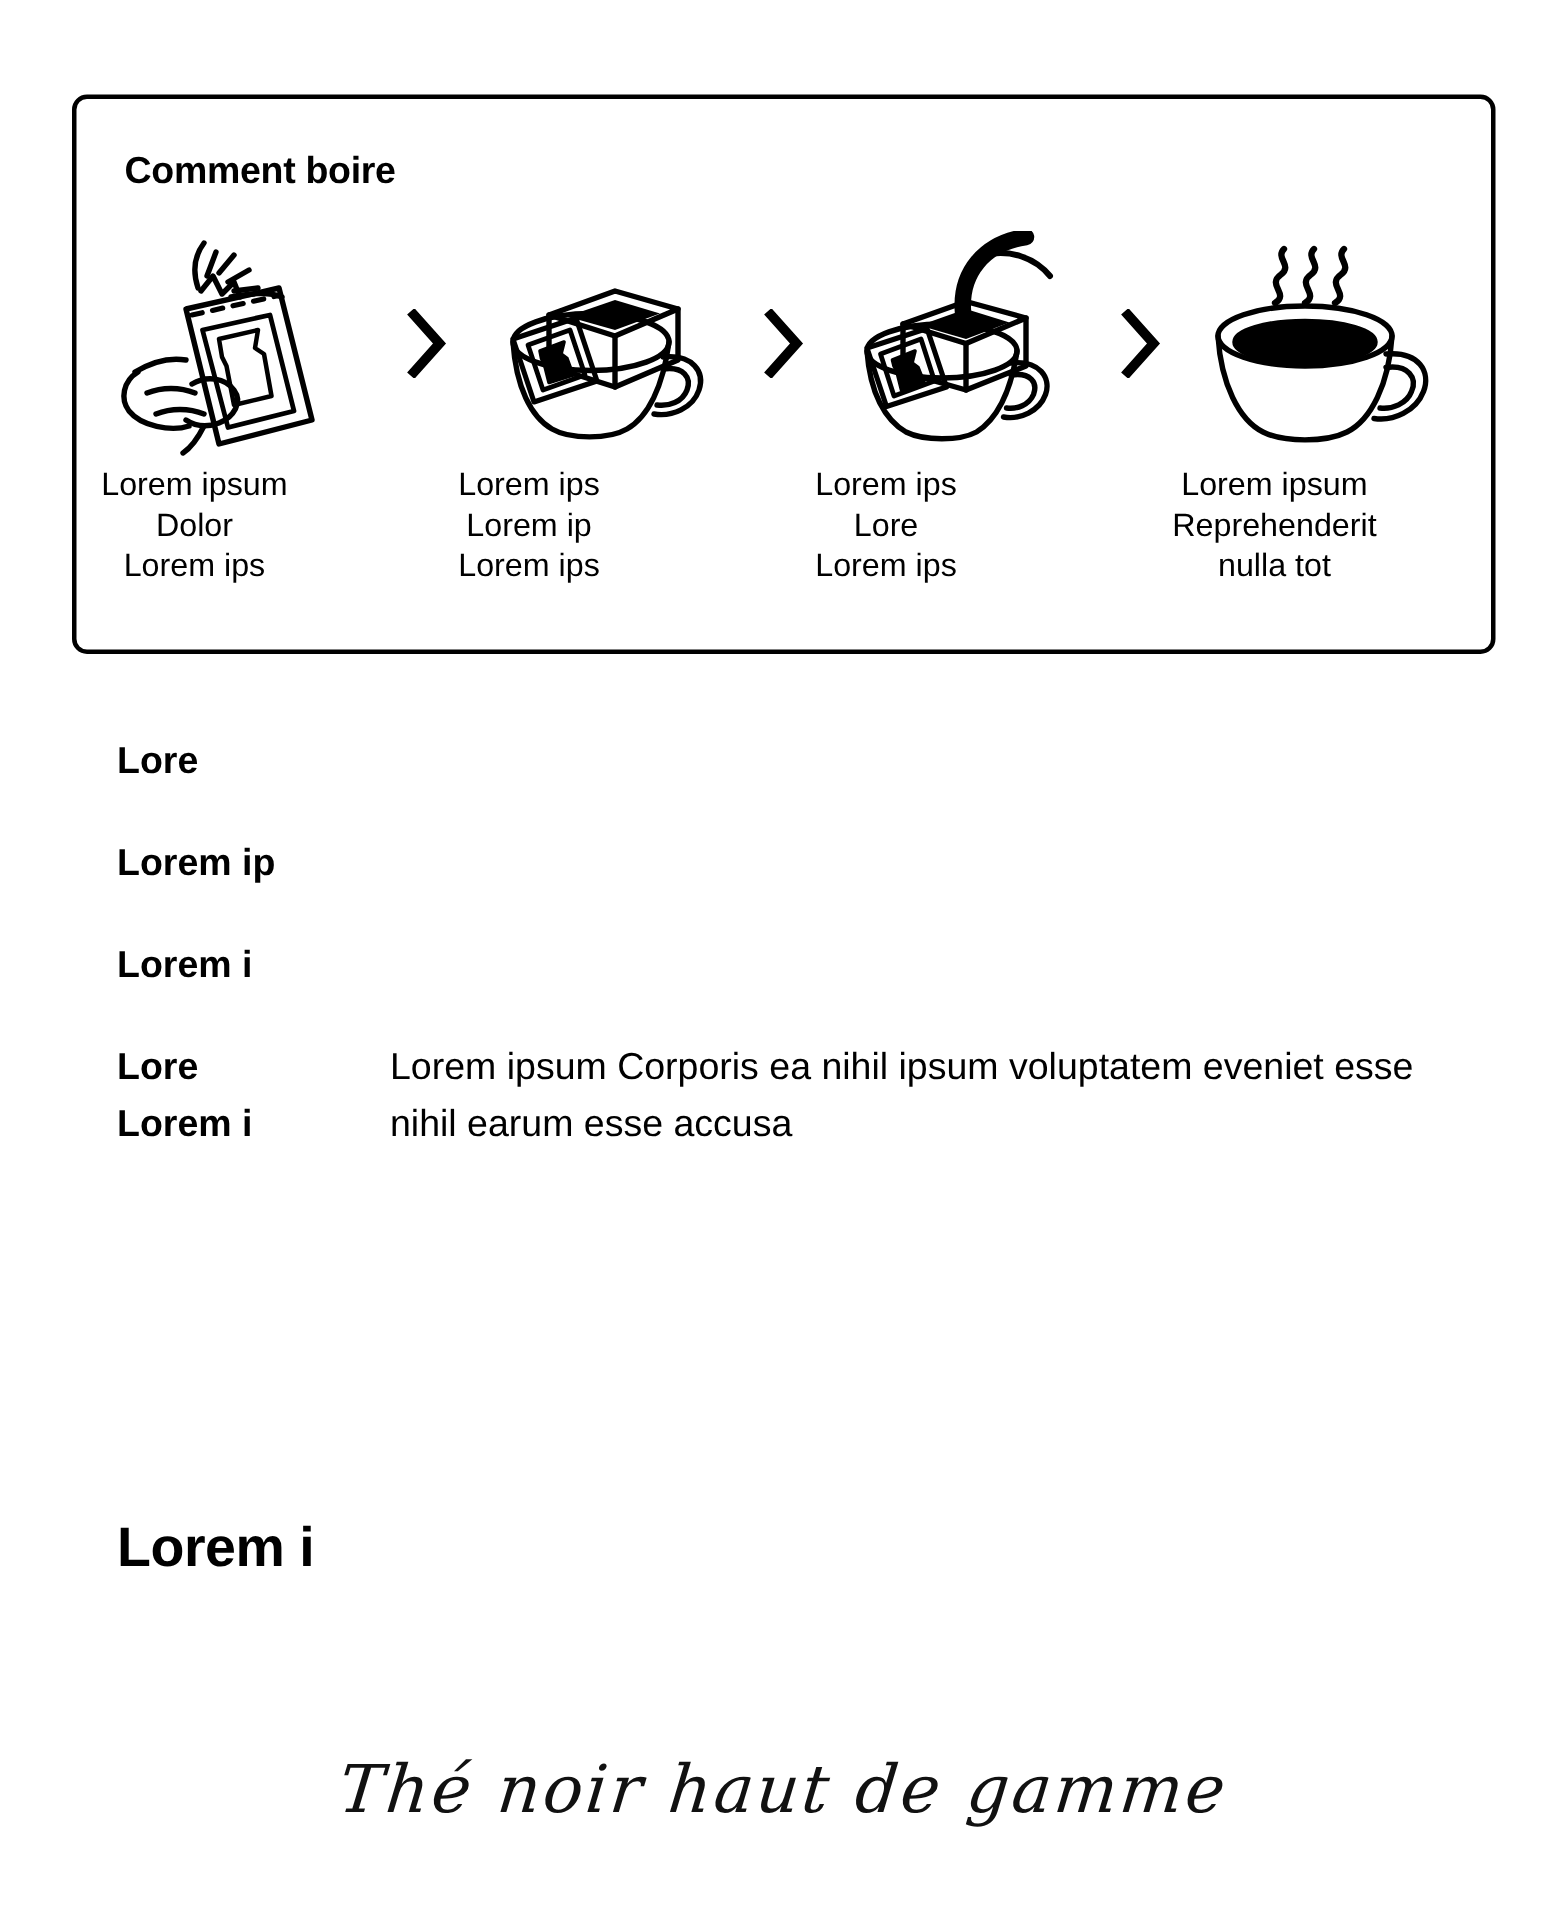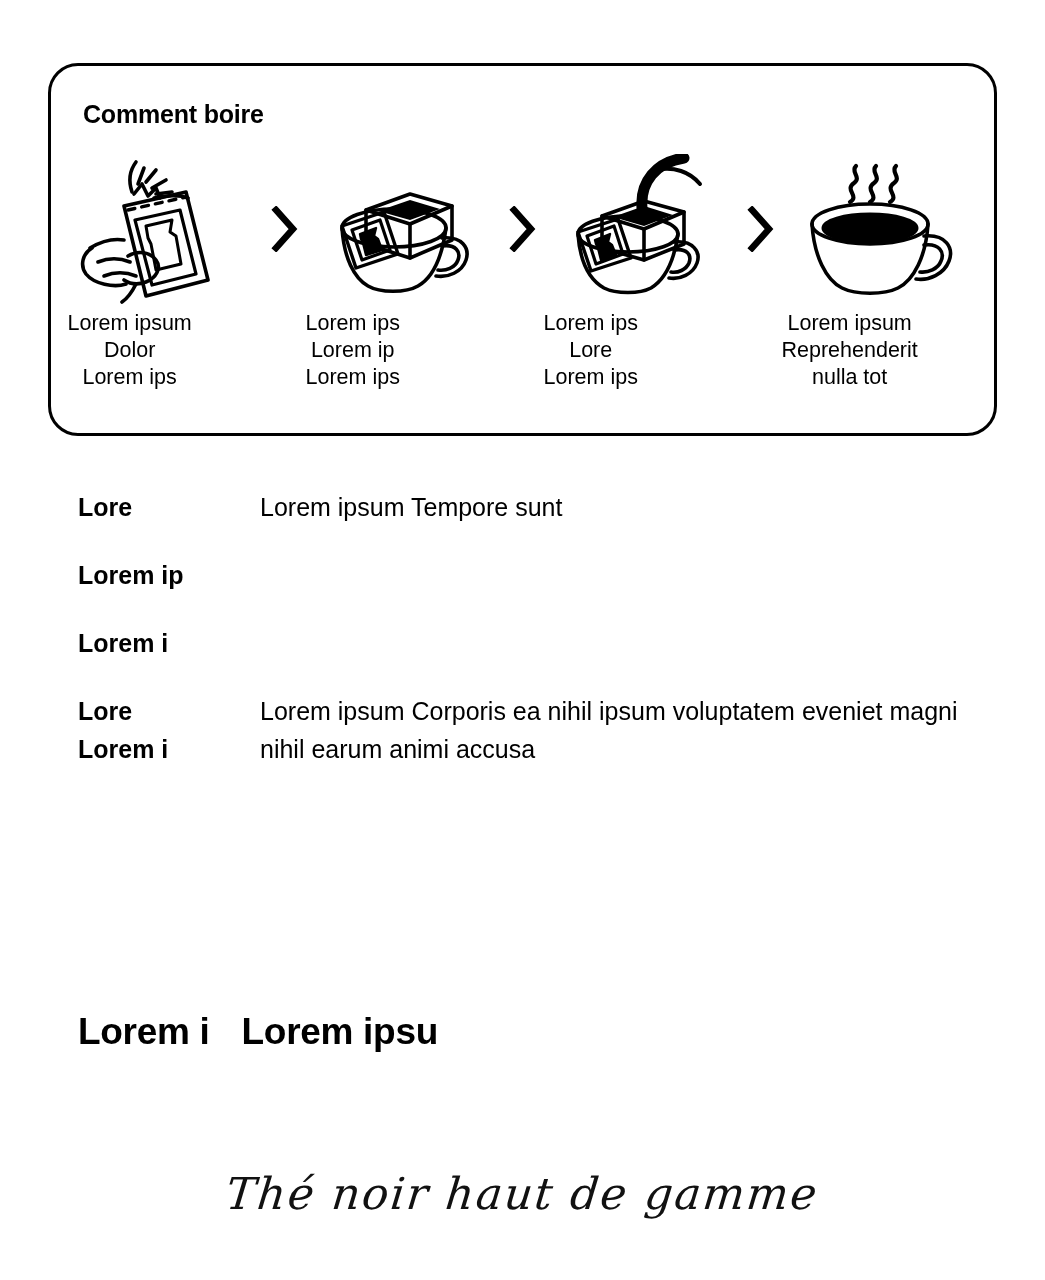--- a/index.html
+++ b/index.html
@@ -18,21 +18,21 @@
 
   
   .howto-panel {
     position: absolute;
     left: 48px;
     top: 63px;
     width: 949px;
     height: 373px;
     box-sizing: border-box;
     border: 3px solid #000000;
-    border-radius: 30px;
+    border-radius: 10px;
     background: #ffffff;
   }
   .howto-title {
     position: absolute;
     left: 32px;
     top: 34px;
     font-size: 25px;
     font-weight: bold;
     letter-spacing: -0.2px;
   }
@@ -269,37 +269,35 @@
 nulla tot</div>
     </div>
 
   </div>
 </div>
 
 <div class="specs">
 
   <div class="spec-row">
     <div class="spec-label">Lore</div>
-    <div class="spec-value">Lorem ipsum Tempore sunt</div>
   </div>
 
   <div class="spec-row">
     <div class="spec-label">Lorem ip</div>
   </div>
 
   <div class="spec-row">
     <div class="spec-label">Lorem i</div>
   </div>
 
   <div class="spec-row align-center">
     <div class="spec-label">Lore
 Lorem i</div>
-    <div class="spec-value">Lorem ipsum Corporis ea nihil ipsum voluptatem eveniet magni nihil earum animi accusa</div>
+    <div class="spec-value">Lorem ipsum Corporis ea nihil ipsum voluptatem eveniet esse nihil earum esse accusa</div>
   </div>
 
 </div>
 
 <div class="bottom-heading">
   <span>Lorem i</span>
-  <span>Lorem ipsu</span>
 </div>
 
 <div class="footer-script">Thé noir haut de gamme</div>
 
 </body></html>

